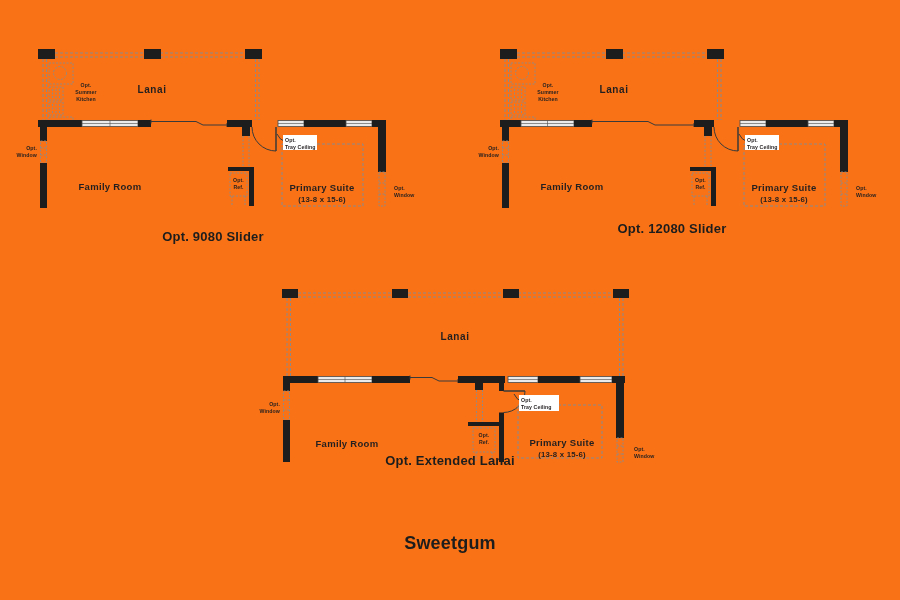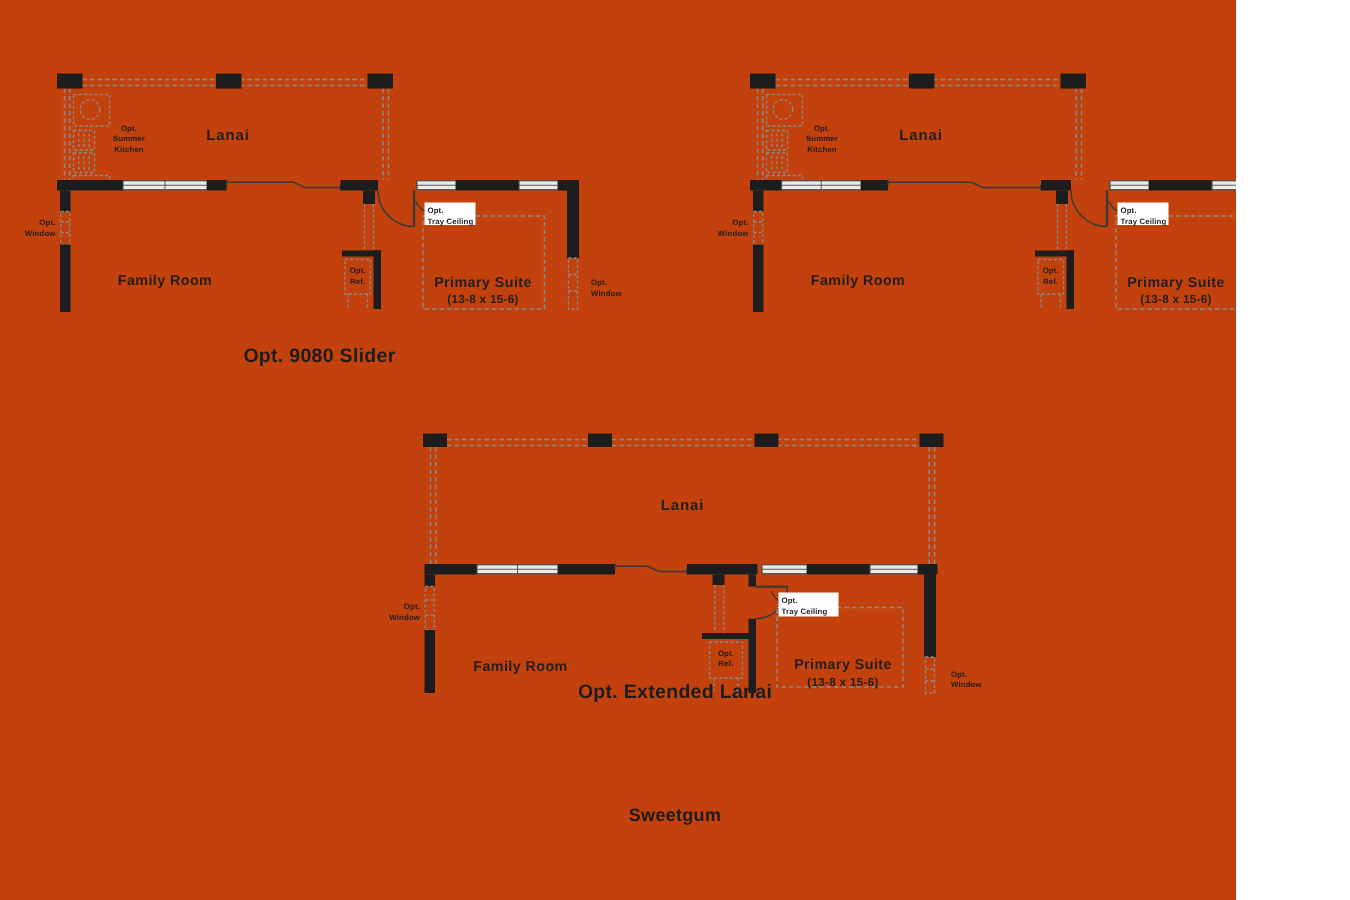--- a/index.html
+++ b/index.html
@@ -1,22 +1,22 @@
 <!DOCTYPE html>
 <html><head>
 <meta charset="utf-8">
 <style>
   html,body{margin:0;padding:0;background:#fff;}
-  .sheet{position:relative;width:824px;height:600px;background:#c2410c;overflow:hidden;
+  .sheet{position:relative;width:900px;height:600px;background:#f97316;overflow:hidden;
          font-family:"Liberation Sans",sans-serif;color:#231f20;}
   .plan-svg{position:absolute;}
   .caption{position:absolute;width:350px;text-align:center;font-size:13px;font-weight:700;
            letter-spacing:.2px;color:#1d1d1d;}
   .sheet-title{position:absolute;left:275px;top:531px;width:350px;text-align:center;
-               font-size:12px;font-weight:700;line-height:25px;color:#1d1d1d;letter-spacing:.2px;}
+               font-size:18px;font-weight:700;line-height:25px;color:#1d1d1d;letter-spacing:.2px;}
   
   .wall{fill:#1d1d1d;stroke:none;}
   .dash{stroke:#8a8a8a;stroke-width:1;fill:none;stroke-dasharray:3 2;}
   .dashf{stroke:#8a8a8a;stroke-width:.9;fill:none;stroke-dasharray:2 1.5;}
   .thin{stroke:#3a3a3a;stroke-width:1;fill:none;}
   .leaf{stroke:#3a3a3a;stroke-width:1.5;fill:none;}
   .win{fill:#ebebeb;stroke:#4a4a4a;stroke-width:.8;}
   .winline{stroke:#4a4a4a;stroke-width:.6;fill:none;}
   text{fill:#231f20;font-family:"Liberation Sans",sans-serif;}
   .t-lanai{font-size:10px;font-weight:700;letter-spacing:.6px;text-anchor:middle;}
@@ -231,20 +231,21 @@
       <line class="dashf" x1="40.5" y1="115" x2="46.5" y2="115"></line>
       <rect class="wall" x="40" y="123" width="7" height="45"></rect>
     </g>
     <text class="t-tiny end" x="37" y="110">Opt.</text>
     <text class="t-tiny end" x="37" y="117">Window</text>
 
     <text class="t-room" x="110" y="150">Family Room</text>
     <text class="t-room" x="322" y="151">Primary Suite</text>
     <text class="t-dims" x="322" y="162">(13-8 x 15-6)</text>
   </svg>
+  <div class="caption" style="left:497px;top:221px">Opt. 12080 Slider</div>
 
   <svg class="plan-svg" style="left:225px;top:285px" width="450" height="185" viewBox="0 0 450 185">
 
     <g>
       <line class="dash" x1="68" y1="8" x2="392" y2="8"></line>
       <line class="dash" x1="68" y1="12" x2="392" y2="12"></line>
       <line class="dash" x1="62" y1="13" x2="62" y2="91"></line>
       <line class="dash" x1="65.5" y1="13" x2="65.5" y2="91"></line>
       <line class="dash" x1="394.5" y1="13" x2="394.5" y2="91"></line>
       <line class="dash" x1="398" y1="13" x2="398" y2="91"></line>

